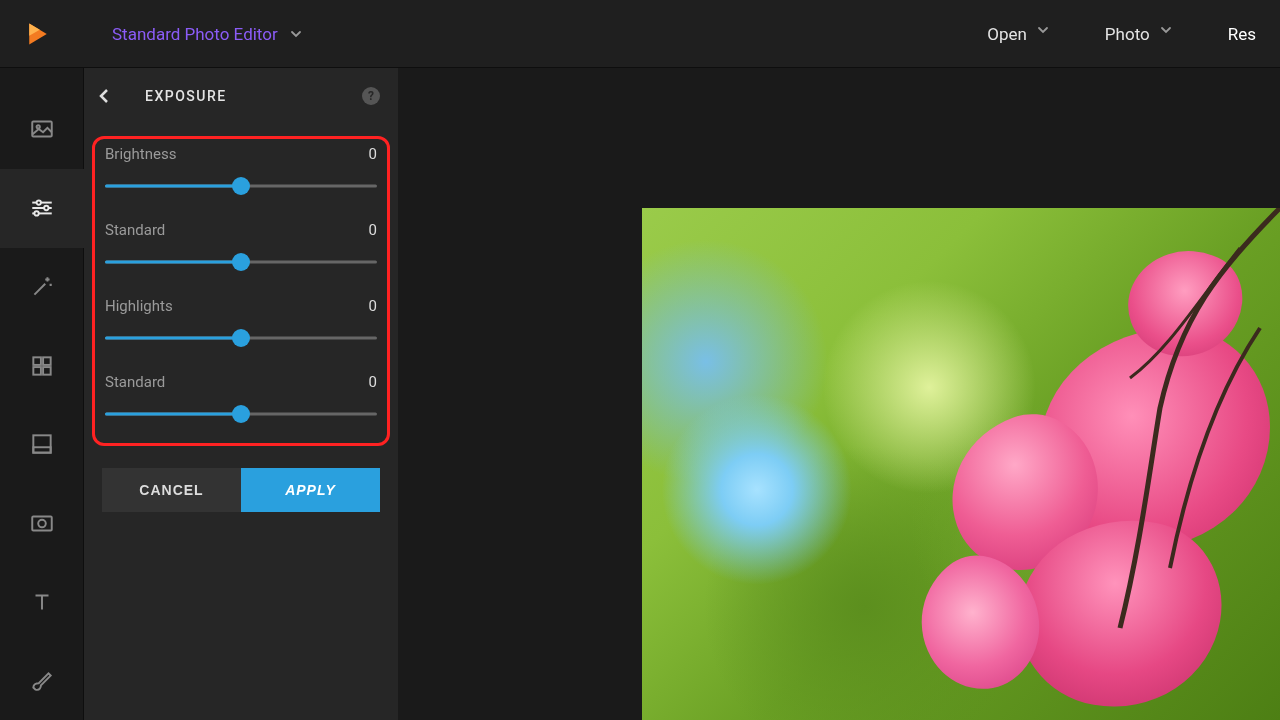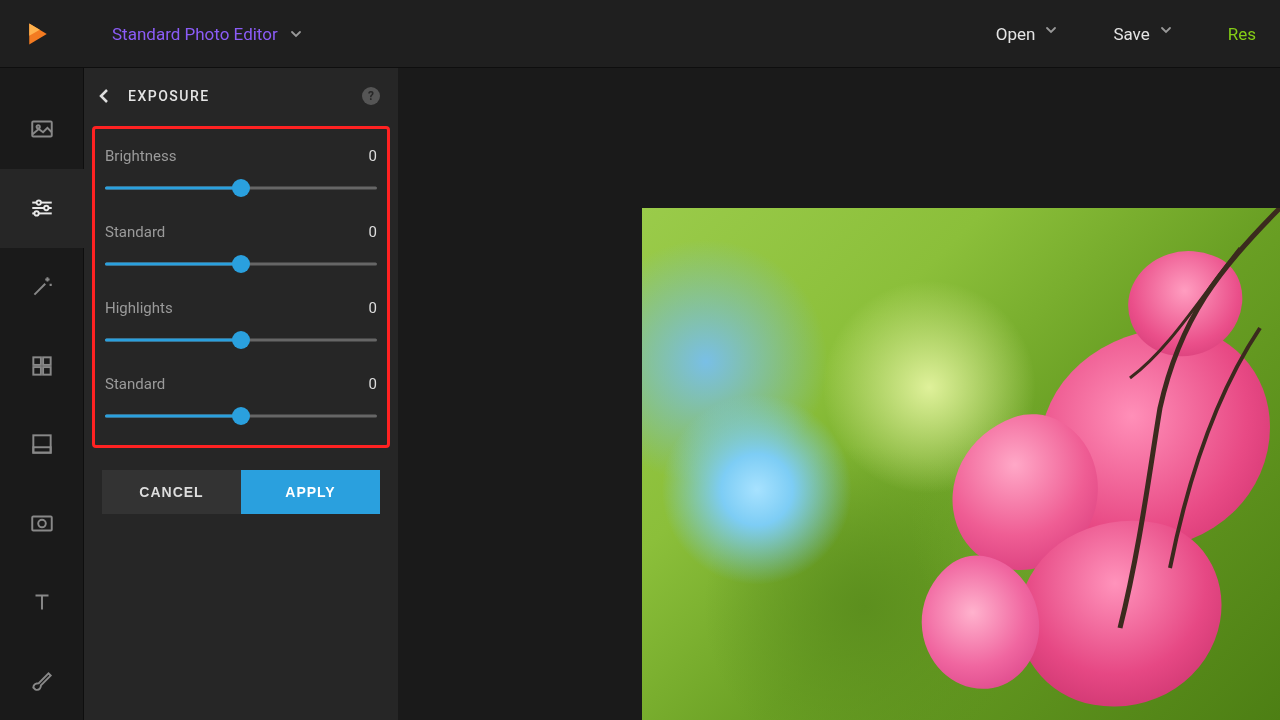--- a/index.html
+++ b/index.html
@@ -4,55 +4,55 @@
 <style>
   * { box-sizing: border-box; margin: 0; padding: 0; }
   html, body { width: 1280px; height: 720px; overflow: hidden; font-family: -apple-system, BlinkMacSystemFont, "Segoe UI", Roboto, Helvetica, Arial, sans-serif; background: #1a1a1a; color: #ccc; }
   
   
   .topbar { height: 68px; background: #1f1f1f; display: flex; align-items: center; padding: 0 24px; border-bottom: 1px solid #0e0e0e; }
   .logo { width: 28px; height: 28px; margin-right: 60px; }
   .app-select { display: flex; align-items: center; gap: 12px; color: #8b5cf6; font-size: 17px; cursor: pointer; }
   .topbar .spacer { flex: 1; }
   .top-action { display: flex; align-items: flex-start; gap: 10px; color: #e4e4e4; font-size: 17px; margin-left: 56px; cursor: pointer; }
-  .top-reset { margin-left: 56px; color: #84cc16; font-size: 17px; cursor: pointer; }
+  .top-reset { margin-left: 56px; color: #ffffff; font-size: 17px; cursor: pointer; }
   .chev-down { width: 12px; height: 12px; }
   
   
   .main { display: flex; height: calc(720px - 68px); }
   
   
   .rail { width: 84px; background: #1a1a1a; border-right: 1px solid #0e0e0e; display: flex; flex-direction: column; align-items: center; padding-top: 22px; gap: 0; }
   .rail-item { width: 84px; height: 82px; display: flex; align-items: center; justify-content: center; cursor: pointer; }
   .rail-item.active { background: #262626; }
   .rail-item svg { width: 26px; height: 26px; stroke: #888; fill: none; stroke-width: 1.8; }
   .rail-item.active svg { stroke: #e8e8e8; }
   
   
   .panel { width: 314px; background: #262626; display: flex; flex-direction: column; padding: 0; }
   .panel-header { display: flex; align-items: center; height: 56px; padding: 0 18px 0 12px; }
   .back-chev { width: 18px; height: 18px; stroke: #ddd; stroke-width: 2.5; fill: none; cursor: pointer; margin-right: 14px; }
-  .panel-title { font-size: 14px; letter-spacing: 1.5px; color: #e4e4e4; font-weight: 500; flex: 1; }
+  .panel-title { font-size: 14px; letter-spacing: 1.5px; color: #e4e4e4; font-weight: 500; flex: 1; margin-left: 17px; }
   .help-icon { width: 18px; height: 18px; border-radius: 50%; background: #555; color: #262626; display: flex; align-items: center; justify-content: center; font-size: 12px; font-weight: 700; cursor: pointer; }
   
-  .highlight-box { border: 3px solid #f22; margin: 2px 8px 0 8px; padding: 18px 10px 22px 10px; border-radius: 4px; }
+  .highlight-box { border: 3px solid #f22; margin: 12px 8px 0 8px; padding: 6px 10px 22px 10px; border-radius: 12px; }
   
   .slider-group { margin-bottom: 28px; }
   .slider-group:last-child { margin-bottom: 0; }
   .slider-top { display: flex; justify-content: space-between; font-size: 15px; color: #9a9a9a; margin-bottom: 16px; }
   .slider-top .val { color: #ddd; }
   .slider-track { position: relative; height: 14px; }
   .track-bg { position: absolute; top: 50%; left: 0; right: 0; height: 3px; background: #666; border-radius: 2px; transform: translateY(-50%); }
   .track-fill { position: absolute; top: 50%; left: 0; height: 3px; background: #2aa0de; border-radius: 2px; transform: translateY(-50%); }
   .thumb { position: absolute; top: 50%; width: 18px; height: 18px; background: #2aa0de; border-radius: 50%; transform: translate(-50%, -50%); cursor: grab; }
   
   .panel-buttons { display: flex; padding: 22px 18px 0 18px; }
   .btn { flex: 1; height: 44px; border: none; font-size: 14px; letter-spacing: 1px; font-weight: 600; cursor: pointer; }
   .btn-cancel { background: #333333; color: #ddd; }
-  .btn-apply  { background: #2aa0de; color: #fff; }
+  .btn-apply  { background: #2aa0de; color: #fff; font-style: italic; }
   
   
   .canvas { flex: 1; background: #1a1a1a; position: relative; overflow: hidden; }
   .photo { position: absolute; left: 244px; top: 140px; right: 0; bottom: 0; background:
       radial-gradient(circle at 18% 55%, #a7e2ff 0%, #7dcdf5 6%, rgba(125,205,245,0) 16%),
       radial-gradient(circle at 10% 30%, #79bfe6 0%, rgba(121,191,230,0) 18%),
       radial-gradient(circle at 45% 35%, #dff19a 0%, rgba(223,241,154,0) 22%),
       radial-gradient(circle at 62% 62%, #70a52c 0%, rgba(112,165,44,0) 25%),
       radial-gradient(circle at 35% 78%, #5c8f1e 0%, rgba(92,143,30,0) 28%),
       linear-gradient(135deg, #9acb4a 0%, #8bbf3a 30%, #6aa024 55%, #4d7f14 100%);
@@ -76,21 +76,21 @@
       </svg>
   </div>
   <div class="spacer"></div>
   <div class="top-action">
     <span>Open</span>
     <svg class="chev-down" viewBox="0 0 12 12">
         <path d="M2 4 L6 8 L10 4" stroke="#999" stroke-width="1.8" fill="none" stroke-linecap="round"></path>
       </svg>
   </div>
   <div class="top-action">
-    <span>Save</span>
+    <span>Photo</span>
     <svg class="chev-down" viewBox="0 0 12 12">
         <path d="M2 4 L6 8 L10 4" stroke="#999" stroke-width="1.8" fill="none" stroke-linecap="round"></path>
       </svg>
   </div>
   <div class="top-reset">
     <span>Res</span>
   </div>
 </div>
 
 <div class="main">

